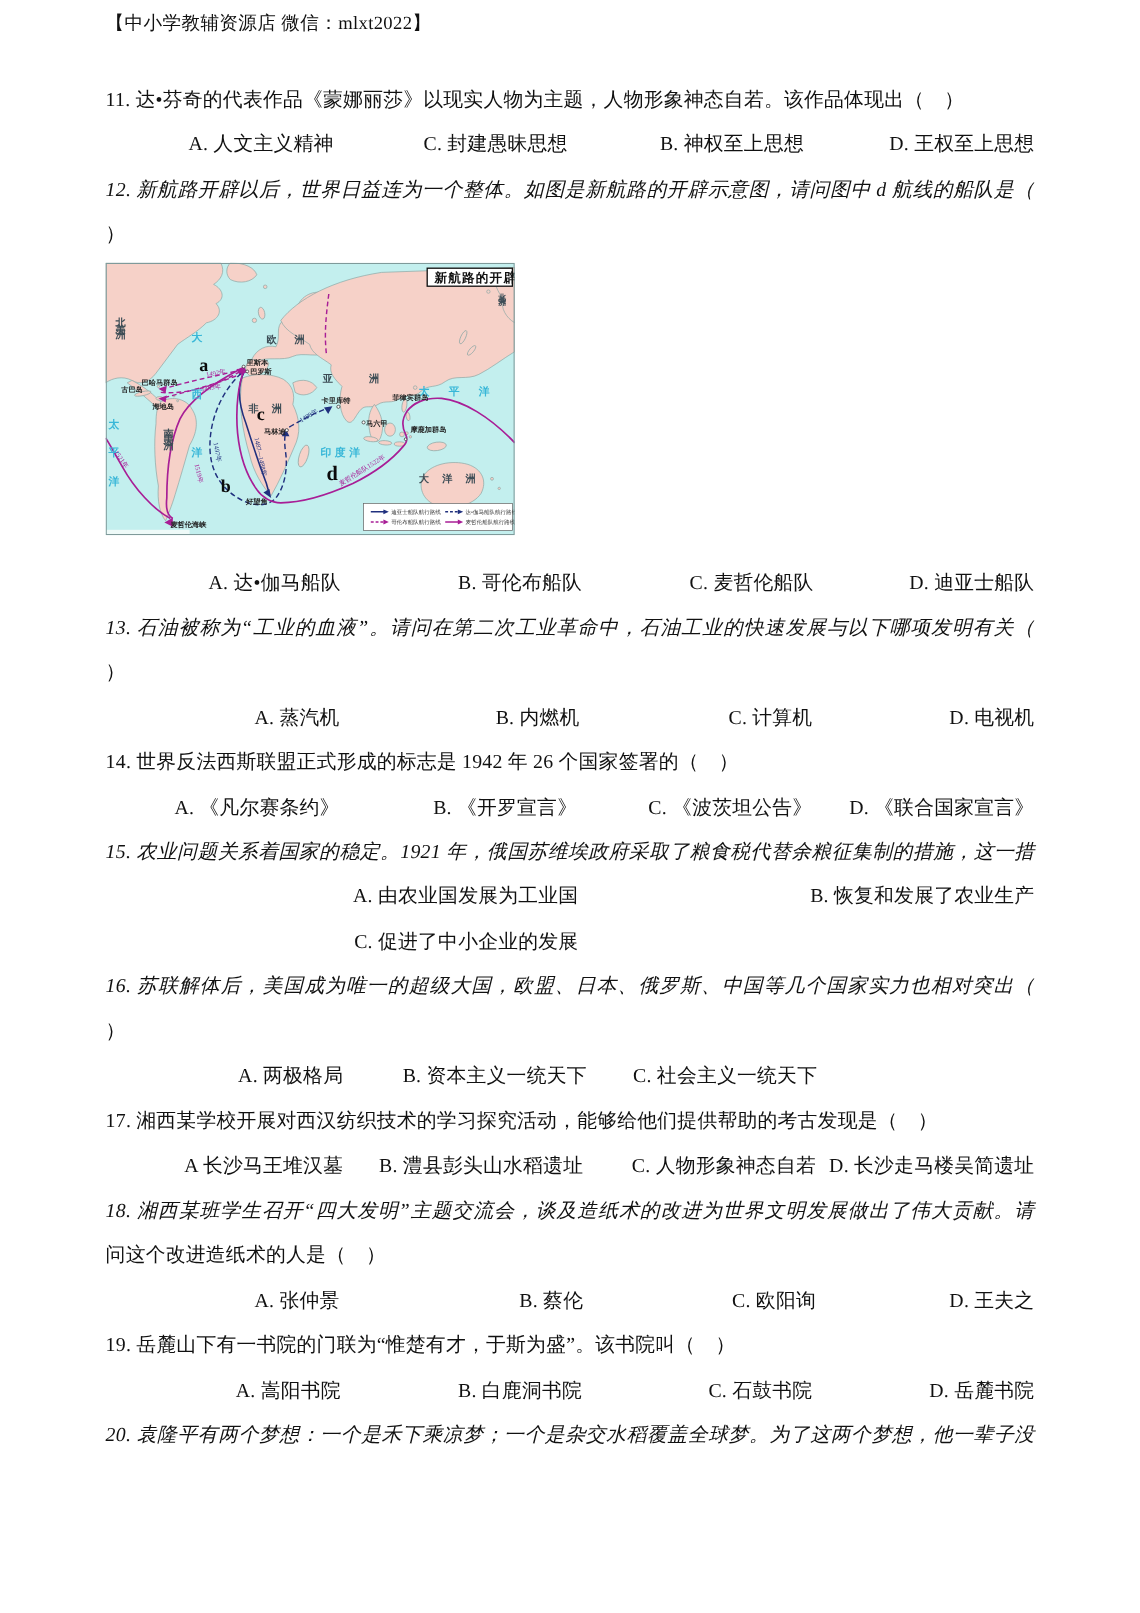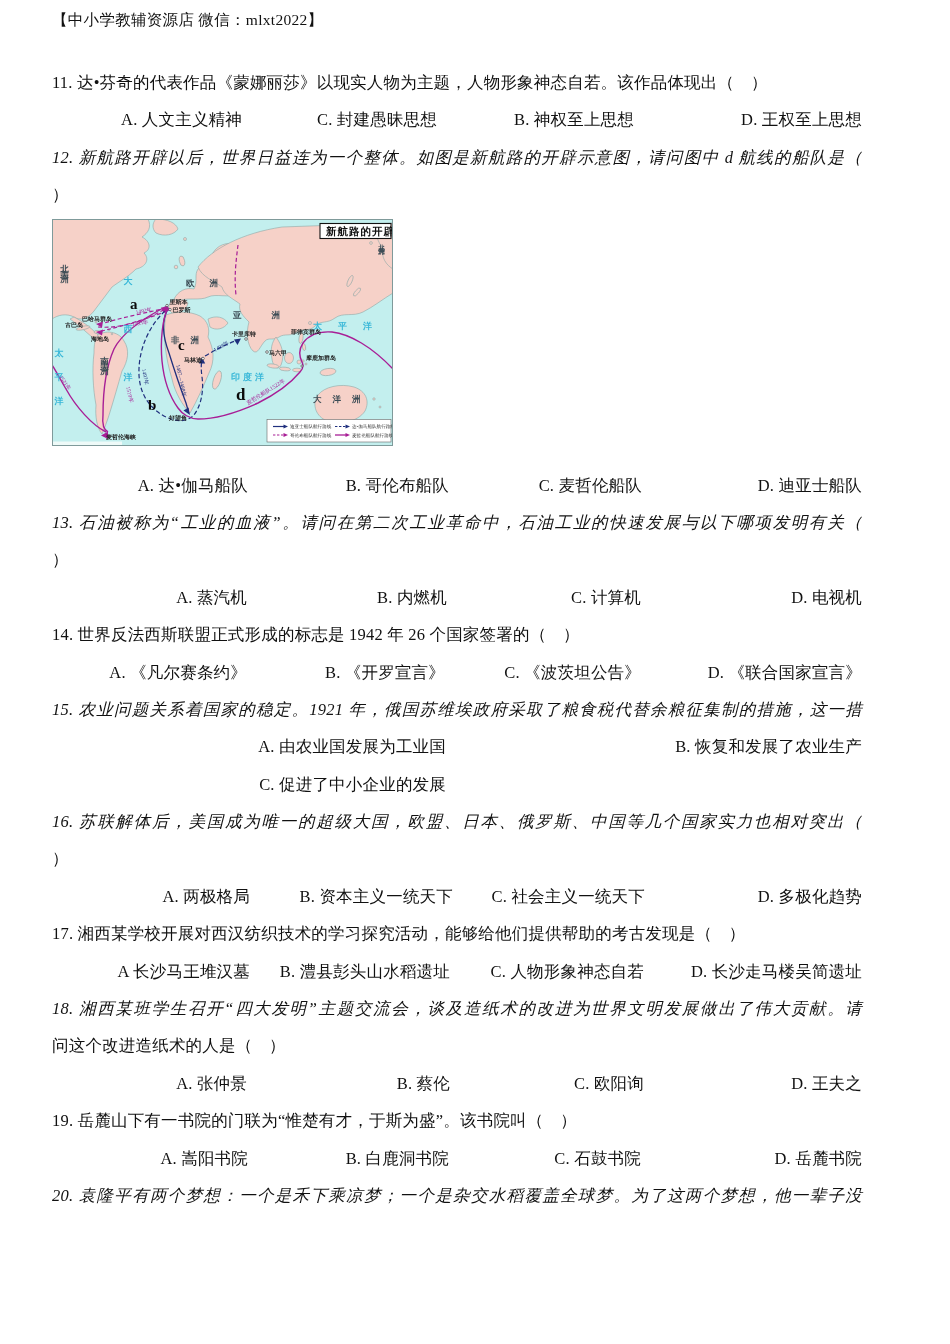--- a/index.html
+++ b/index.html
@@ -1,18 +1,18 @@
 <!DOCTYPE html>
 <html><head>
 <meta charset="utf-8">
 <style>
   html,body{margin:0;padding:0;background:#ffffff;}
   body{width:950px;height:1344px;overflow:hidden;
        font-family:"Liberation Serif","DejaVu Serif",serif;color:#111;}
-  .doc{padding:0 88px 0 52px;}
+  .doc{padding:0 88px 0 88px;}
   .hdr{margin-top:8px;height:24px;line-height:24px;font-size:15.5px;letter-spacing:.3px;}
   .sp1{height:32px;}
   .line{height:37.4px;line-height:37.4px;font-size:16.5px;letter-spacing:.2px;}
   .just{text-align:justify;text-align-last:justify;font-style:italic;}
   .opts{display:grid;height:37.4px;line-height:37.4px;font-size:16.5px;letter-spacing:.2px;}
   .opts span{display:block;white-space:nowrap;text-align:right;}
   .mapwrap{margin:5px 0 21px 0;width:341px;height:227px;}
   svg text{font-family:"Liberation Serif","DejaVu Serif",serif;}
   .sea{fill:#c3efee;}
   .land{fill:#f6d1c8;stroke:#8fa8a6;stroke-width:.6;}
@@ -237,21 +237,20 @@
   <div class="opts" style="grid-template-columns:394px auto">
     <span>C. 促进了中小企业的发展</span>
   </div>
 
   <div class="line just">16. 苏联解体后，美国成为唯一的超级大国，欧盟、日本、俄罗斯、中国等几个国家实力也相对突出（</div>
   <div class="line">）</div>
   <div class="opts" style="grid-template-columns:198px 203px 192px auto">
     <span>A. 两极格局</span>
     <span>B. 资本主义一统天下</span>
     <span>C. 社会主义一统天下</span>
-    <span>D. 多极化趋势</span>
   </div>
 
   <div class="line">17. 湘西某学校开展对西汉纺织技术的学习探究活动，能够给他们提供帮助的考古发现是（　）</div>
   <div class="opts" style="grid-template-columns:198px 200px 194px auto">
     <span>A 长沙马王堆汉墓</span>
     <span>B. 澧县彭头山水稻遗址</span>
     <span>C. 人物形象神态自若</span>
     <span>D. 长沙走马楼吴简遗址</span>
   </div>
 

